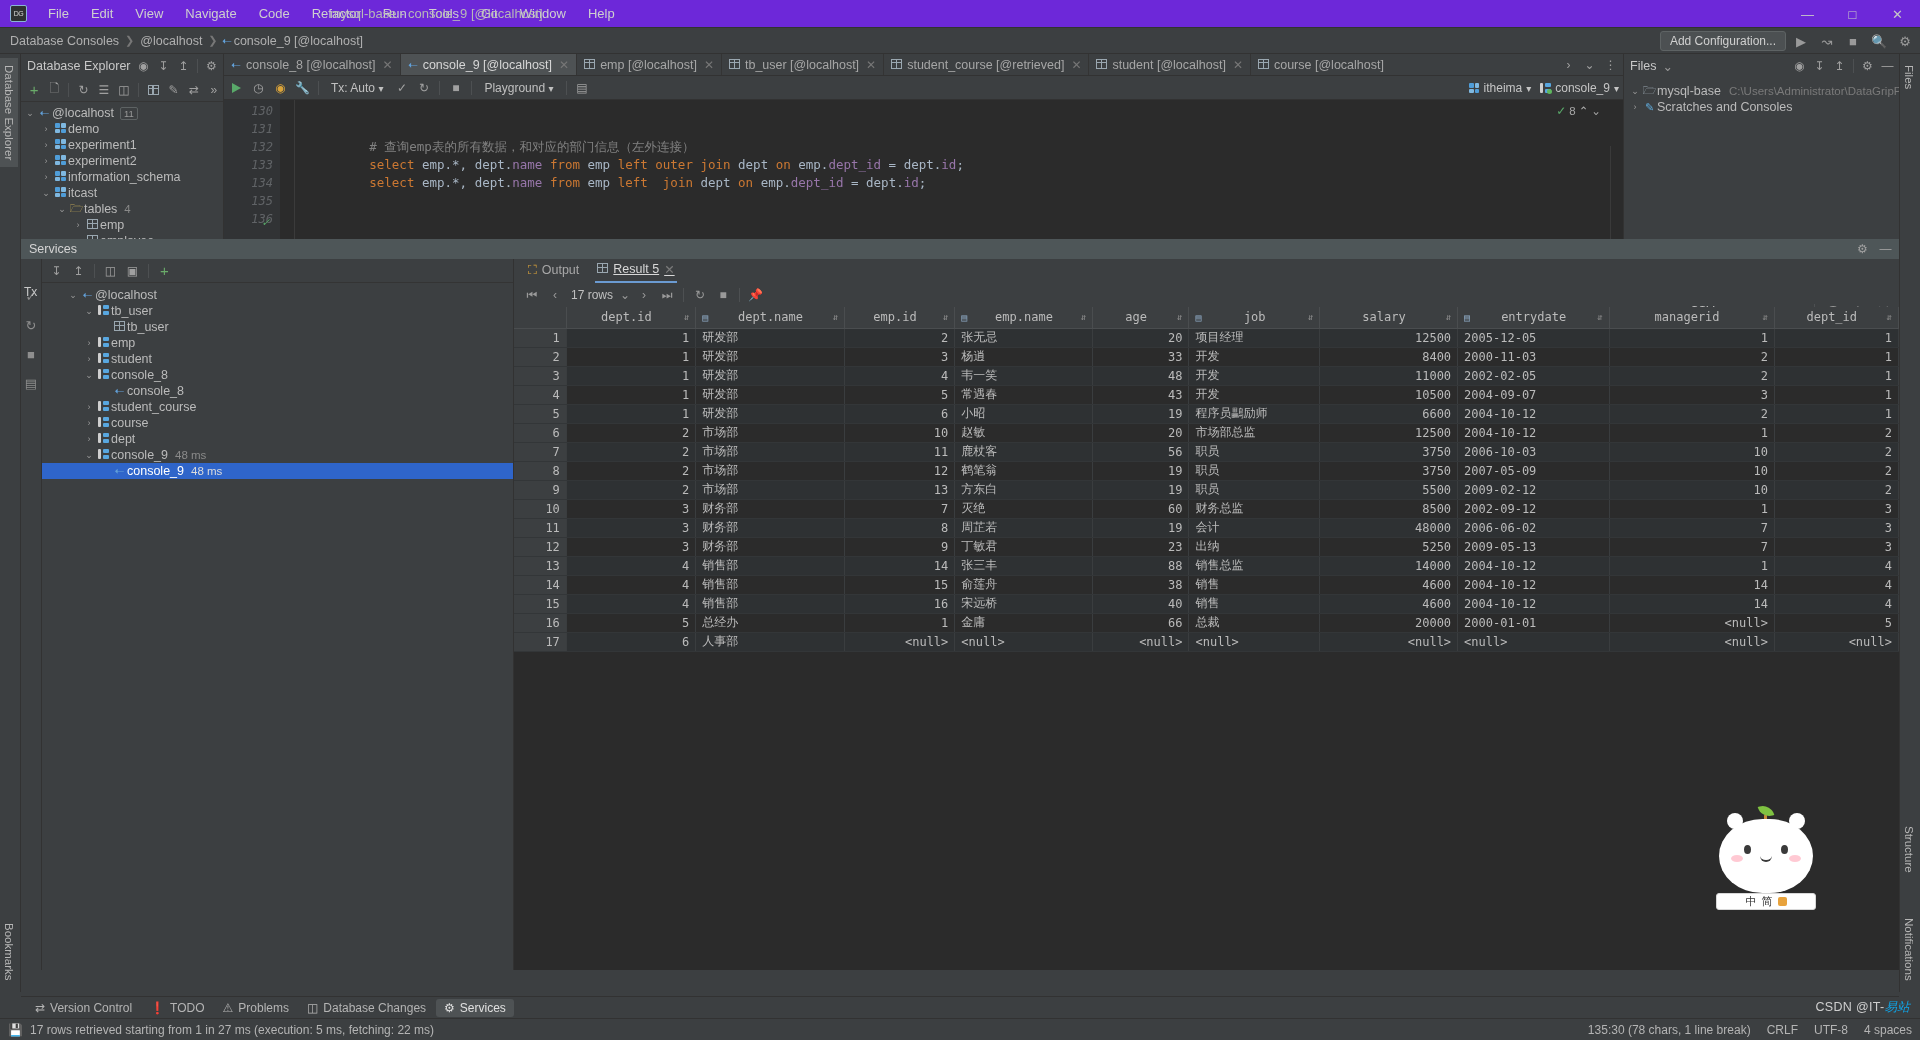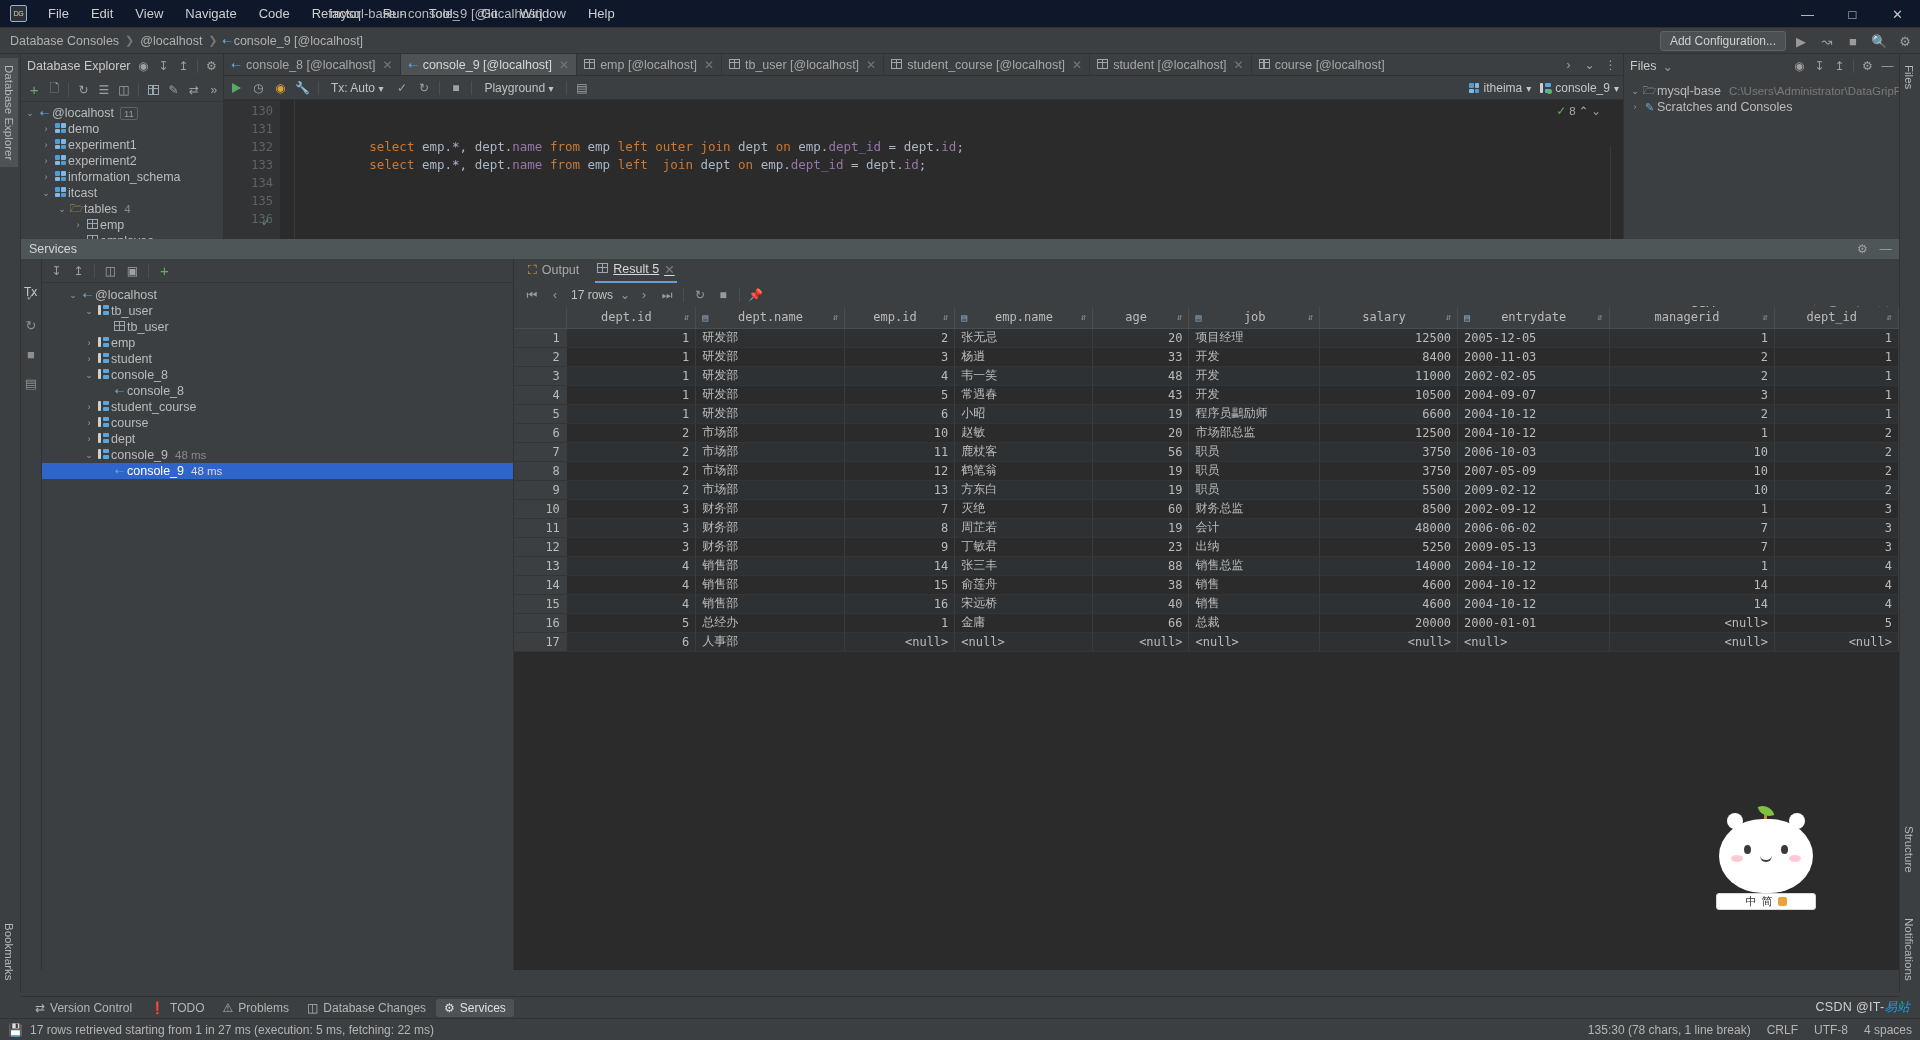--- a/index.html
+++ b/index.html
@@ -8,21 +8,21 @@
     background: #3c3f41;
     font-family: "Liberation Sans", sans-serif;
     font-size: 12.5px;
     color: #bbbbbb;
     overflow: hidden;
   }
   body { position: relative; }
 
   
   .titlebar {
-    height: 28px; background: #0f172a;
+    height: 28px; background: #6d28d9;
     display: flex; align-items: center;
     border-bottom: 1px solid #323232;
     position: relative;
   }
   .dg-logo {
     width: 17px; height: 17px; margin: 0 10px 0 10px;
     border: 1px solid #8ab4d8; border-radius: 2px;
     background: #2f3133;
     font-size: 7px; color: #d8d8d8;
     display: flex; align-items: center; justify-content: center;
@@ -172,21 +172,21 @@
   .code-wrap {
     position: absolute; top: 46px; left: 0; right: 0; bottom: 0;
     background: #2b2b2b; display: flex; overflow: hidden;
   }
   .gutter {
     width: 56px; background: #313335; flex: 0 0 56px;
     text-align: right; padding-right: 7px; padding-top: 2px;
     color: #606366; font-family: "DejaVu Sans Mono", monospace; font-size: 12px;
     position: relative;
   }
-  .gutter-row { height: 18px; line-height: 18px; position: relative; }
+  .gutter-row { height: 18px; line-height: 18px; position: relative; font-style: italic; }
   .gutter-mark {
     position: absolute; left: 38px; top: 3px; color: #59a869; font-size: 12px;
   }
   .code {
     flex: 1; padding-top: 2px; font-family: "DejaVu Sans Mono", monospace;
     font-size: 12.5px; position: relative; overflow: hidden;
   }
   .cline { height: 18px; line-height: 18px; white-space: pre; padding-left: 14px; }
   .cline.selrow { background: #214283; }
   .kw { color: #cc7832; }
@@ -577,21 +577,21 @@
         <span>emp [@localhost]</span>
         <span class="x">✕</span>
       </div>
       <div class="etab">
         <span><span class="mini-table"></span></span>
         <span>tb_user [@localhost]</span>
         <span class="x">✕</span>
       </div>
       <div class="etab">
         <span><span class="mini-table"></span></span>
-        <span>student_course [@localhost]</span>
+        <span>student_course [@retrieved]</span>
         <span class="x">✕</span>
       </div>
       <div class="etab">
         <span><span class="mini-table"></span></span>
         <span>student [@localhost]</span>
         <span class="x">✕</span>
       </div>
       <div class="etab" style="border-right:none;">
         <span><span class="mini-table"></span></span>
         <span>course [@localhost]</span>
@@ -659,20 +659,23 @@
         <div class="gutter-row">134</div>
         <div class="gutter-row">135</div>
         <div class="gutter-row">
           <span class="gutter-mark">✓</span>
           <span>136</span>
         </div>
       </div>
       <div class="code">
         <div class="code-guide"></div>
         <div class="cline"></div>
+        <div class="cline">
+          <span class="cmt"># 查询emp表的所有数据，和对应的部门信息（左外连接）</span>
+        </div>
         <div class="cline">
           <span class="kw">select</span><span class="pun"> emp.*, dept.</span><span class="prop">name</span><span class="pun"> </span><span class="kw">from</span><span class="pun"> emp </span><span class="kw">left outer join</span><span class="pun"> dept </span><span class="kw">on</span><span class="pun"> emp.</span><span class="prop">dept_id</span><span class="pun"> = dept.</span><span class="prop">id</span><span class="pun">;</span>
         </div>
         <div class="cline">
           <span class="kw">select</span><span class="pun"> emp.*, dept.</span><span class="prop">name</span><span class="pun"> </span><span class="kw">from</span><span class="pun"> emp </span><span class="kw">left</span><span class="pun">  </span><span class="kw">join</span><span class="pun"> dept </span><span class="kw">on</span><span class="pun"> emp.</span><span class="prop">dept_id</span><span class="pun"> = dept.</span><span class="prop">id</span><span class="pun">;</span>
         </div>
         <div class="cline"></div>
       </div>
       <div class="editor-marker"></div>
     </div>

